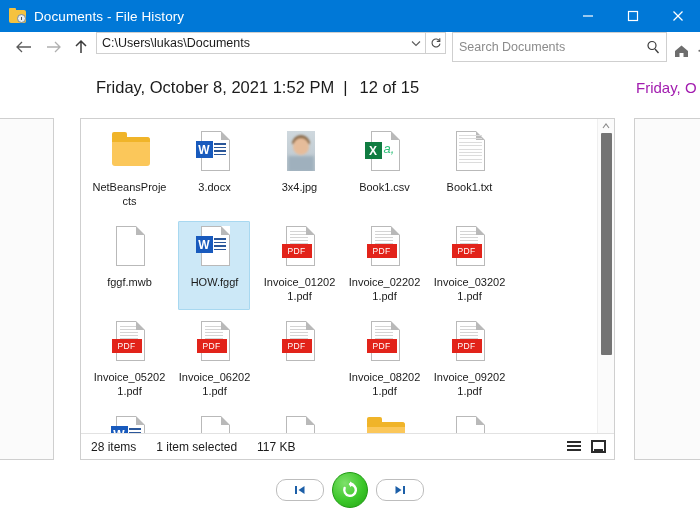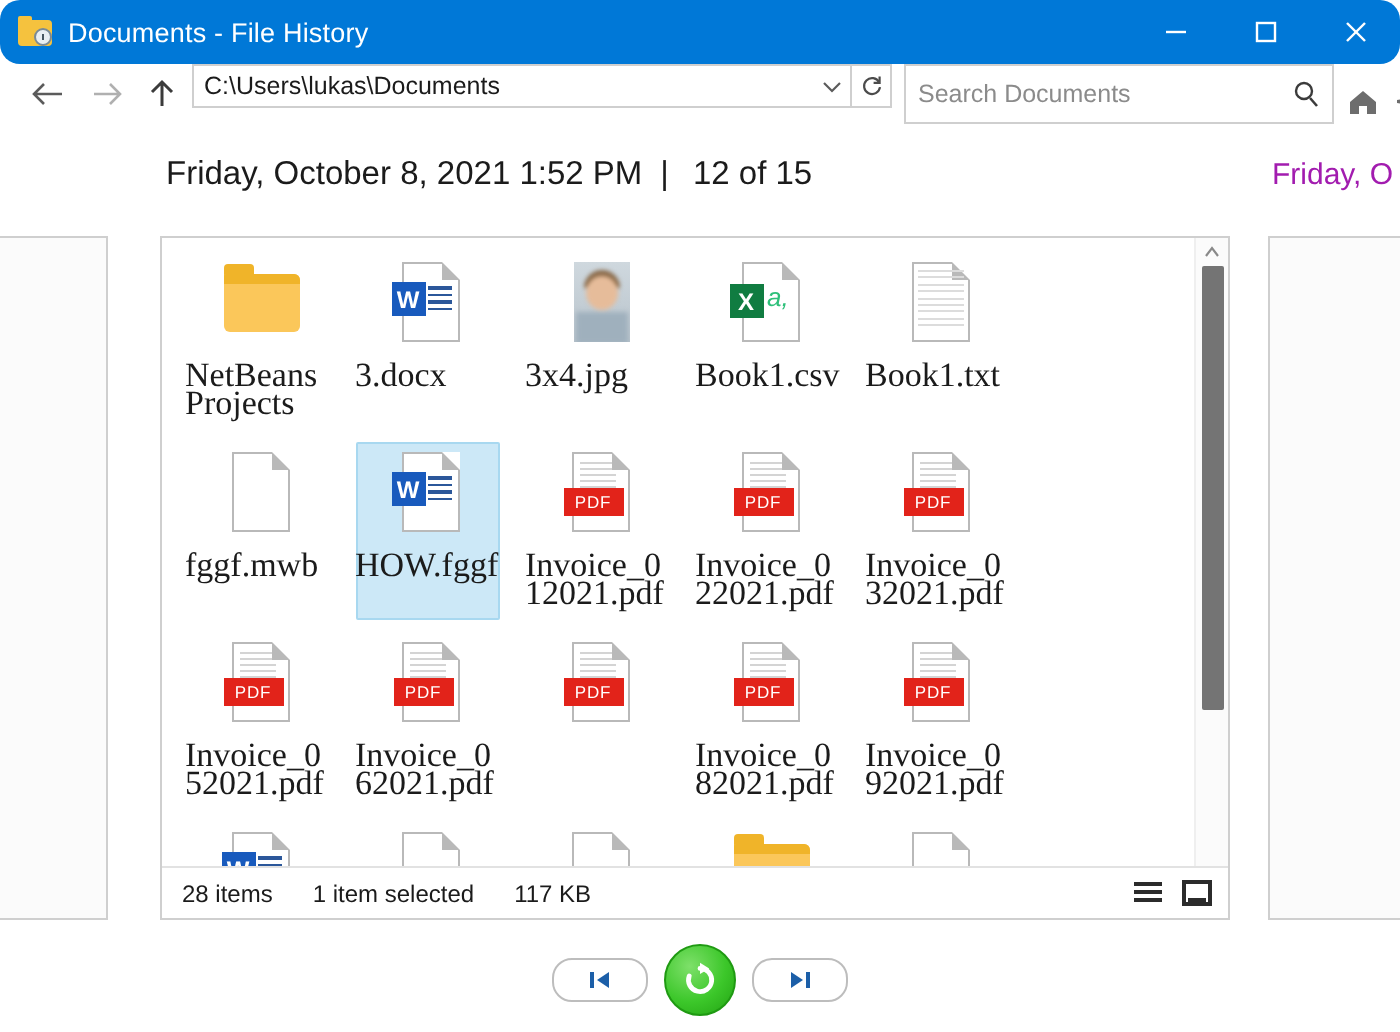--- a/index.html
+++ b/index.html
@@ -8,21 +8,20 @@
     font-family:"Liberation Sans", sans-serif;
     background:#ffffff;
     -webkit-font-smoothing:antialiased;
   }
   .win{position:relative;width:700px;height:516px;background:#ffffff;box-sizing:border-box;}
 
   
   .titlebar{
     height:32px;background:#0078d7;display:flex;align-items:center;
     position:relative;
-    border-radius:10px;
   }
   .title-ico{width:18px;height:18px;margin-left:9px;margin-right:7px;position:relative;flex:none;}
   .folder-mini{position:absolute;left:0;top:3px;width:17px;height:13px;background:#f5c23e;border-radius:1px 2px 2px 2px;}
   .folder-mini:before{content:"";position:absolute;left:0;top:-2px;width:7px;height:3px;background:#f5c23e;border-radius:1px 1px 0 0;}
   .clock-mini{position:absolute;left:8px;top:7px;width:9px;height:9px;border-radius:50%;background:#e9eef2;border:1px solid #7a8a96;box-sizing:border-box;}
   .clock-mini:after{content:"";position:absolute;left:3px;top:1.5px;width:1px;height:3px;background:#46555f;}
   .title-text{color:#ffffff;font-size:13.5px;letter-spacing:.1px;}
   .wbtns{position:absolute;right:0;top:0;height:32px;display:flex;}
   .wbtn{width:45px;height:32px;display:flex;align-items:center;justify-content:center;}
   .wbtn svg{display:block;}
@@ -48,21 +47,21 @@
     flex:none;width:215px;height:30px;border:1px solid #cfcfcf;background:#fff;margin-left:6px;
     display:flex;align-items:center;box-sizing:border-box;
   }
   .search-text{flex:1;font-size:12.5px;color:#8b8b8b;padding-left:6px;white-space:nowrap;}
   .search-ico{width:26px;display:flex;align-items:center;justify-content:center;}
   .tb-icons{display:flex;align-items:center;margin-left:4px;gap:3px;}
   .tb-ico{width:20px;height:20px;display:flex;align-items:center;justify-content:center;}
 
   
   .datebar{height:44px;display:flex;align-items:center;position:relative;}
-  .date-main{position:absolute;left:83px;top:8px;font-size:16.5px;color:#1b1b1b;white-space:nowrap;}
+  .date-main{position:absolute;left:96px;top:8px;font-size:16.5px;color:#1b1b1b;white-space:nowrap;}
   .date-main .sep{margin:0 9px;color:#1b1b1b;}
   .date-main .cnt{margin-left:3px;}
   .date-next{position:absolute;left:636px;top:9px;font-size:15px;color:#a21caf;white-space:nowrap;}
 
   
   .stage{position:relative;height:354px;}
   .panel-side{
     position:absolute;top:4px;width:56px;height:342px;
     border:1px solid #cfcfcf;background:#fbfbfb;box-sizing:border-box;
   }
@@ -81,22 +80,22 @@
   .cell{
     width:85px;height:95px;display:flex;flex-direction:column;align-items:center;
     box-sizing:border-box;padding-top:4px;position:relative;
   }
   .cell .hl{
     position:absolute;left:6px;top:1px;width:72px;height:89px;
     background:#cce8f7;border:1px solid #a8d8f0;box-sizing:border-box;border-radius:1px;
   }
   .ico-box{width:48px;height:48px;position:relative;z-index:2;display:flex;align-items:center;justify-content:center;}
   .cap{
-    position:relative;z-index:2;margin-top:4px;width:74px;text-align:left;
-    font-size:17px;line-height:13.5px;color:#1b1b1b;word-break:break-all;font-family:Liberation Serif, serif;
+    position:relative;z-index:2;margin-top:4px;width:74px;text-align:center;
+    font-size:11px;line-height:13.5px;color:#1b1b1b;word-break:break-all;
   }
 
   
   .doc{
     position:absolute;left:10px;top:2px;width:29px;height:40px;background:#ffffff;
     border:1px solid #b9b9b9;box-sizing:border-box;
   }
   .doc.fold:after{
     content:"";position:absolute;right:-1px;top:-1px;border-width:0 9px 9px 0;
     border-style:solid;border-color:#ffffff #ffffff #b9b9b9 #b9b9b9;

